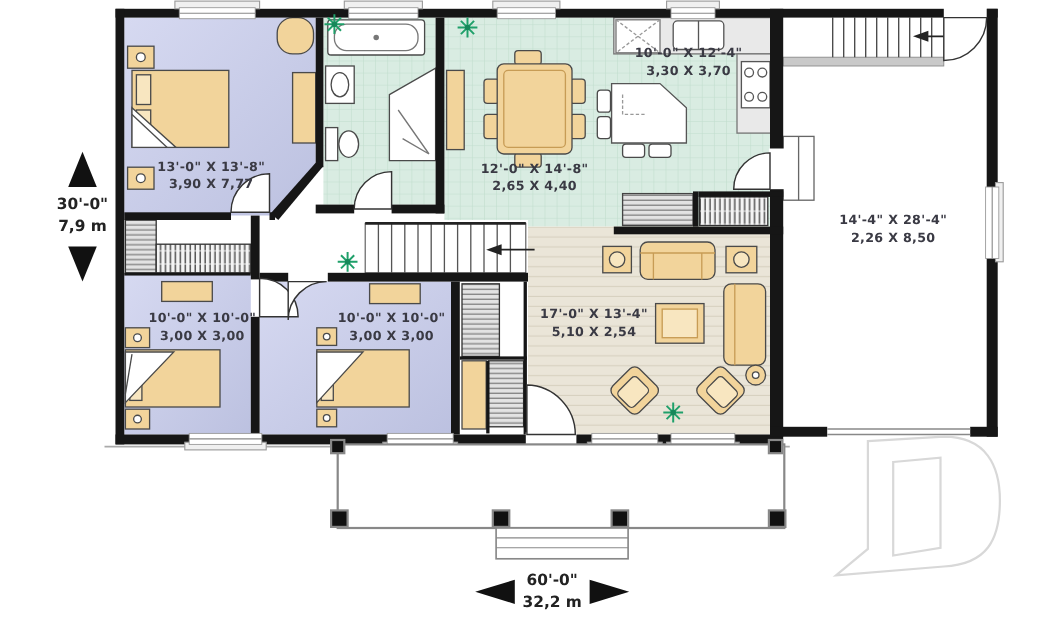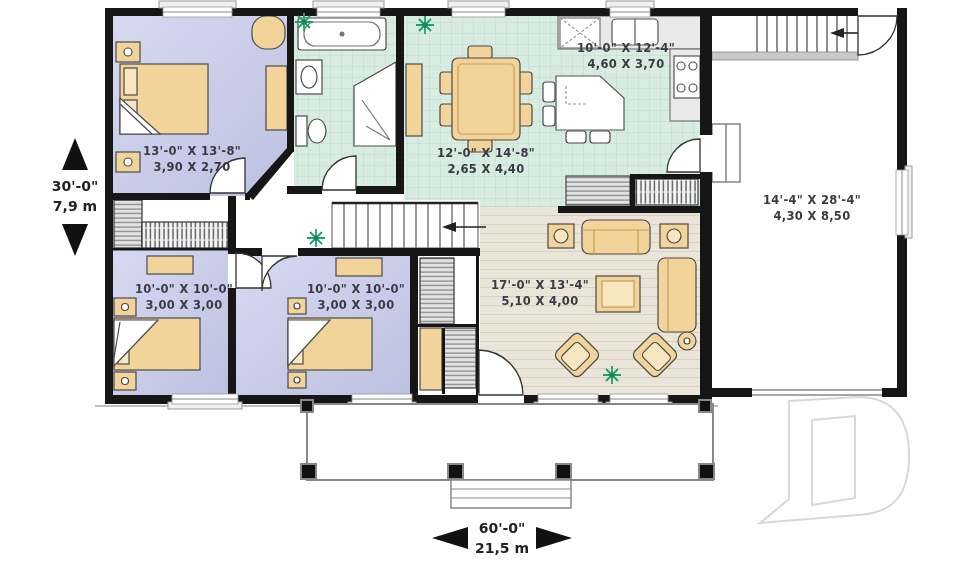--- a/index.html
+++ b/index.html
@@ -385,56 +385,56 @@
     </g>
     <g transform="translate(612,375)">
       <path d="M-9,0H9 M0,-9V9 M-6,-6L6,6 M-6,6L6,-6"></path>
           <circle r="2.5" fill="#16875a" stroke="none"></circle>
     </g>
   </g>
 </svg>
 
 <div class="rlabel" style="left:192px;top:143px">
   <div>13'-0" X 13'-8"</div>
-  <div>3,90 X 2,70</div>
+  <div>3,90 X 7,77</div>
 </div>
 <div class="rlabel" style="left:626px;top:40px">
   <div>10'-0" X 12'-4"</div>
-  <div>4,60 X 3,70</div>
+  <div>3,30 X 3,70</div>
 </div>
 <div class="rlabel" style="left:486px;top:145px">
   <div>12'-0" X 14'-8"</div>
   <div>2,65 X 4,40</div>
 </div>
 <div class="rlabel" style="left:812px;top:192px">
   <div>14'-4" X 28'-4"</div>
-  <div>4,30 X 8,50</div>
+  <div>2,26 X 8,50</div>
 </div>
 <div class="rlabel" style="left:184px;top:281px">
   <div>10'-0" X 10'-0"</div>
   <div>3,00 X 3,00</div>
 </div>
 <div class="rlabel" style="left:356px;top:281px">
   <div>10'-0" X 10'-0"</div>
   <div>3,00 X 3,00</div>
 </div>
 <div class="rlabel" style="left:540px;top:277px">
   <div>17'-0" X 13'-4"</div>
-  <div>5,10 X 4,00</div>
+  <div>5,10 X 2,54</div>
 </div>
 
 <div class="dim-left">
   <div class="tri-up"></div>
   <div class="dimtext">30'-0"</div>
   <div class="dimtext">7,9 m</div>
   <div class="tri-down"></div>
 </div>
 
 <div class="dim-bottom">
   <div class="tri-left"></div>
   <div class="col">
     <div class="dimtext">60'-0"</div>
-    <div class="dimtext">21,5 m</div>
+    <div class="dimtext">32,2 m</div>
   </div>
   <div class="tri-right"></div>
 </div>
 
 </div>
 
 </body></html>

